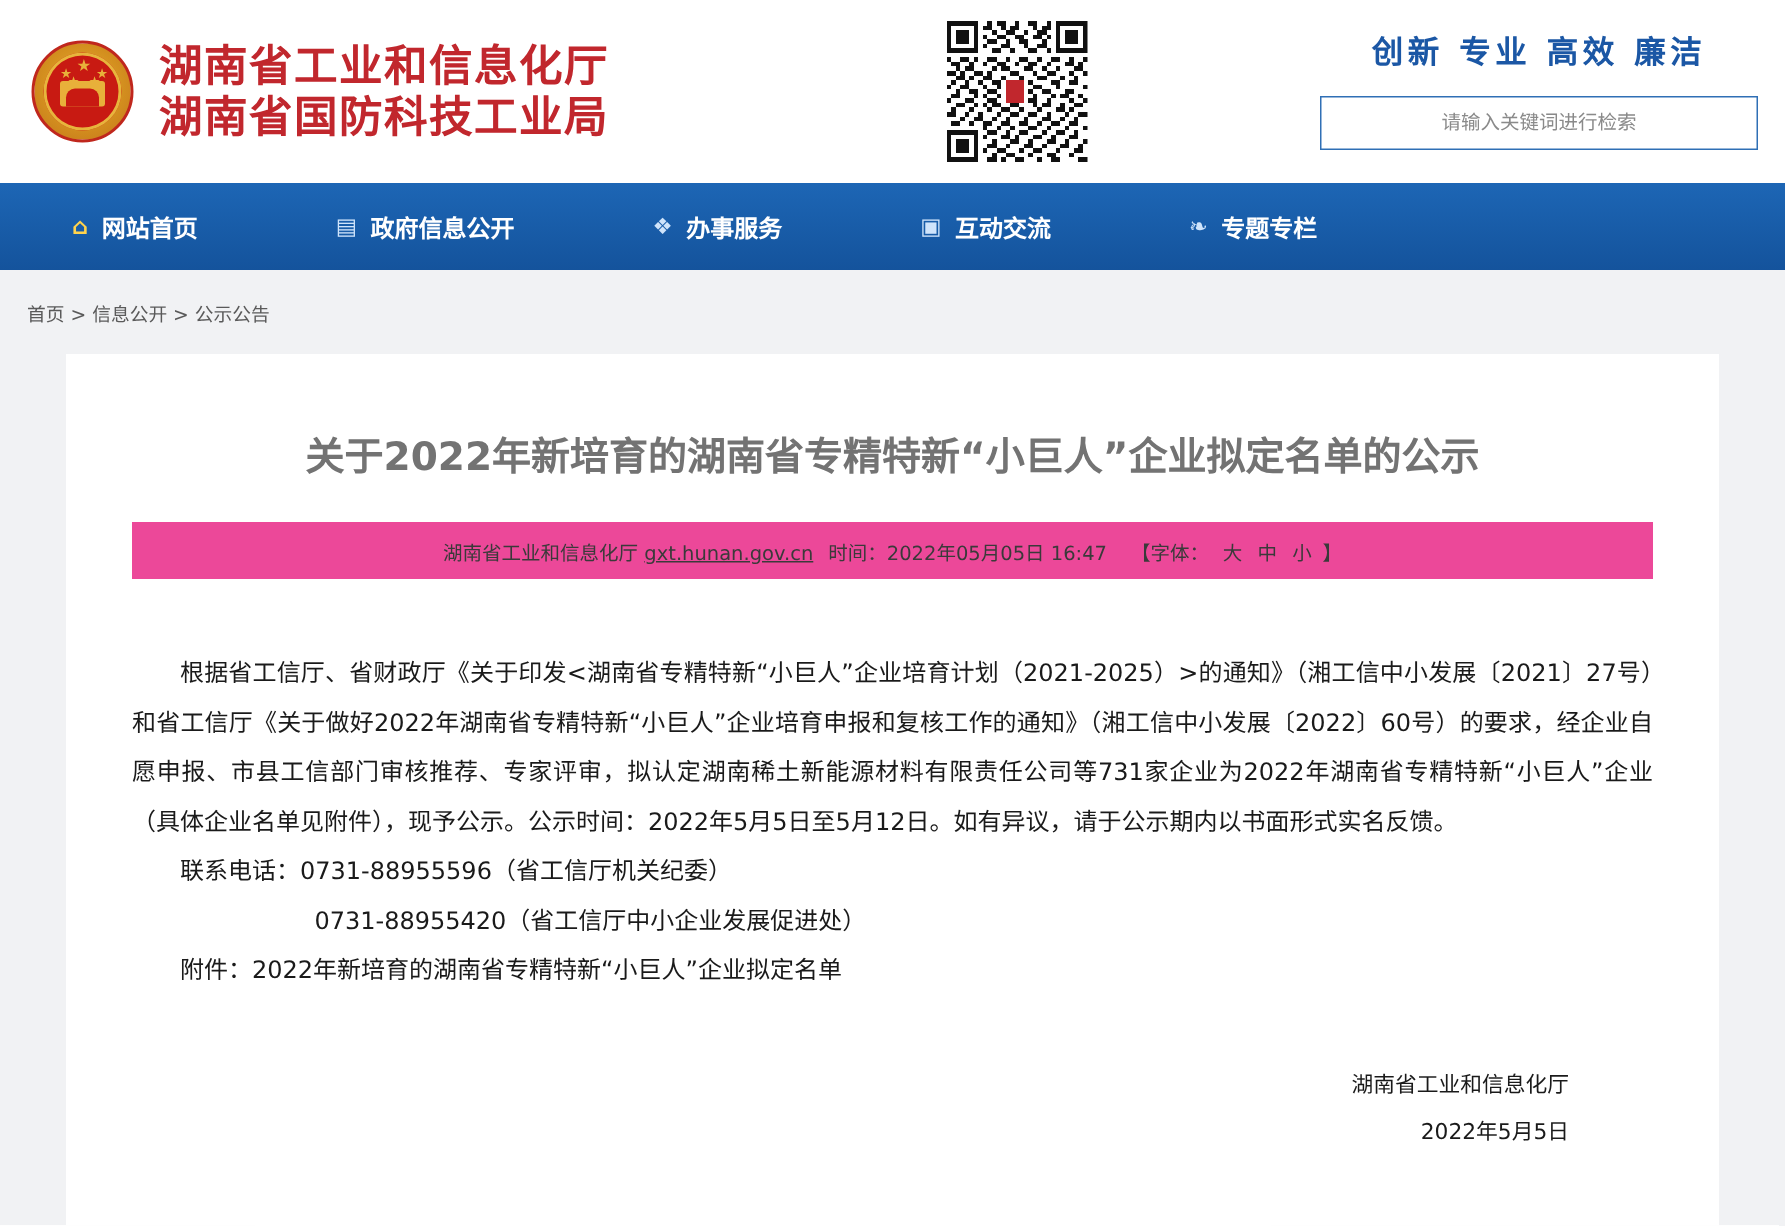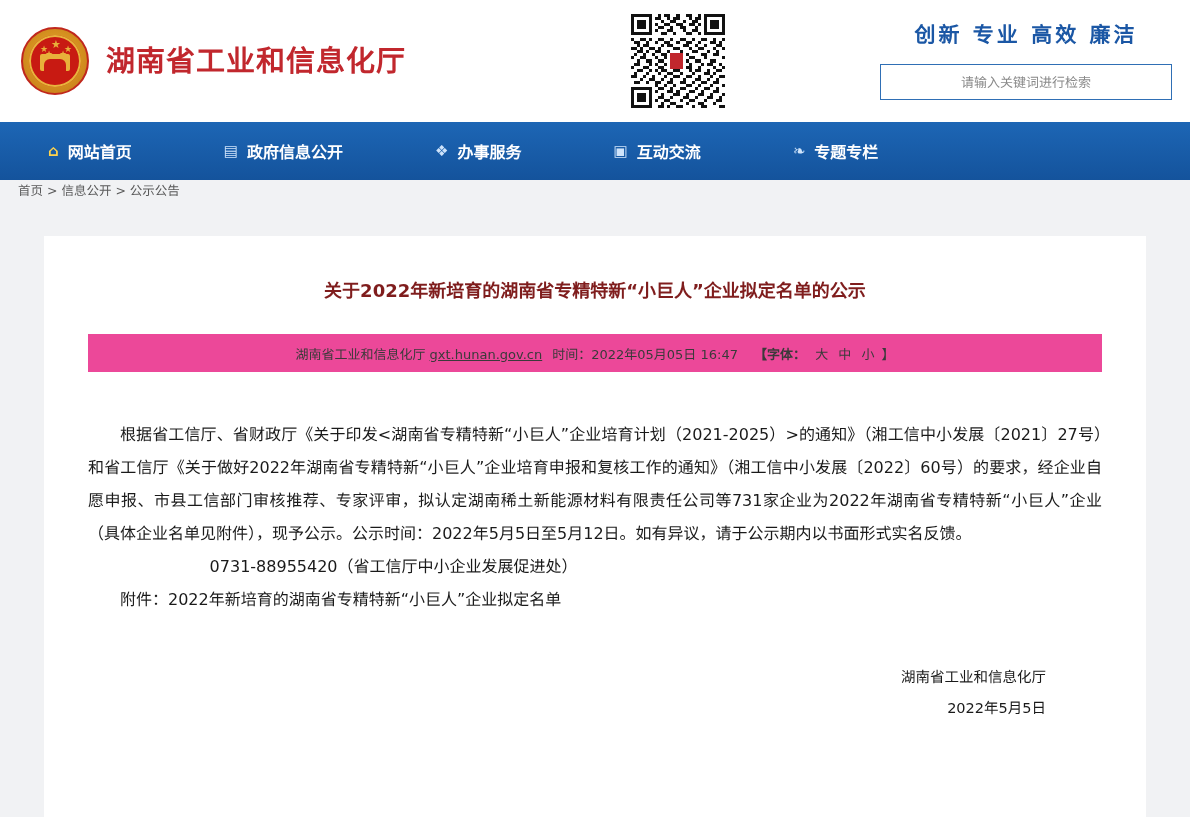--- a/index.html
+++ b/index.html
@@ -155,21 +155,21 @@
     font-size: 15px;
     line-height: 15px;
   }
   .nav-item .nicon.blue { color: #cfe4fb; }
 
   
   .crumbwrap {
     background: #f1f2f4;
     height: 56px;
     display: flex;
-    align-items: flex-start;
+    align-items: center;
     padding-left: 18px;
   }
   .crumb {
     font-size: 12.5px;
     color: #5a5a5a;
     font-family: "DejaVu Sans", "Liberation Sans", sans-serif;
   }
 
   
   .content-bg {
@@ -177,42 +177,42 @@
     padding: 0 44px 0 44px;
     height: 581px;
   }
   .card {
     background: #ffffff;
     height: 100%;
     padding: 34px 44px 0 44px;
   }
   .doc-title {
     text-align: center;
-    color: #7f1d1d;
-    font-size: 18px;
+    color: #737373;
+    font-size: 26px;
     font-weight: bold;
     line-height: 34px;
     font-family: "DejaVu Sans", "Liberation Sans", sans-serif;
-    margin: 4px 0 26px;
+    margin: 18px 0 26px;
   }
   .meta {
     background: #ec4899;
     height: 38px;
     display: flex;
     align-items: center;
     justify-content: center;
     font-size: 13px;
     color: #3a3a3a;
     font-family: "DejaVu Sans", "Liberation Sans", sans-serif;
     gap: 0px;
   }
   .meta .src { margin-right: 10px; }
   .meta .src u { text-decoration: underline; }
   .meta .time { margin-right: 16px; }
-  .meta .fs-label { margin-right: 2px; font-weight: bold; }
+  .meta .fs-label { margin-right: 2px; }
   .meta .fs a { color: #3a3a3a; text-decoration: none; margin: 0 3px; cursor: pointer; }
 
   .body-text {
     margin-top: 46px;
     font-size: 16px;
     color: #1a1a1a;
     line-height: 33px;
     font-family: "DejaVu Sans", "Liberation Sans", sans-serif;
     text-align: justify;
   }
@@ -246,20 +246,21 @@
         <span class="star s2">★</span>
         <span class="star s3">★</span>
         <span class="star s4">★</span>
         <span class="star s5">★</span>
       </div>
       <div class="gate"></div>
     </div>
 
     <div class="titleblock">
       <div class="title-cn1">湖南省工业和信息化厅</div>
+      <div class="title-cn2">湖南省国防科技工业局</div>
     </div>
 
     <div class="qr">
       <svg width="94" height="94" viewBox="0 0 31 31" shape-rendering="crispEdges">
         <rect width="31" height="31" fill="#ffffff"></rect>
         <g fill="#111111">
           <rect x="0" y="0" width="7" height="7"></rect>
             <rect x="1" y="1" width="5" height="5" fill="#ffffff"></rect>
             <rect x="2" y="2" width="3" height="3"></rect>
           <rect x="24" y="0" width="7" height="7"></rect>
@@ -528,20 +529,21 @@
           <span class="fs-label">【字体：</span>
           <a>大</a>
           <a>中</a>
           <a>小</a>
           <span>】</span>
         </span>
       </div>
 
       <div class="body-text">
         <p class="indent2">根据省工信厅、省财政厅《关于印发&lt;湖南省专精特新“小巨人”企业培育计划（2021-2025）&gt;的通知》（湘工信中小发展〔2021〕27号）和省工信厅《关于做好2022年湖南省专精特新“小巨人”企业培育申报和复核工作的通知》（湘工信中小发展〔2022〕60号）的要求，经企业自愿申报、市县工信部门审核推荐、专家评审，拟认定湖南稀土新能源材料有限责任公司等731家企业为2022年湖南省专精特新“小巨人”企业（具体企业名单见附件），现予公示。公示时间：2022年5月5日至5月12日。如有异议，请于公示期内以书面形式实名反馈。</p>
+        <p class="indent2">联系电话：0731-88955596（省工信厅机关纪委）</p>
         <p class="phone-indent">0731-88955420（省工信厅中小企业发展促进处）</p>
         <p class="attach">附件：2022年新培育的湖南省专精特新“小巨人”企业拟定名单</p>
       </div>
 
       <div class="sign">
         <div>湖南省工业和信息化厅</div>
         <div>2022年5月5日</div>
       </div>
 
     </div>

